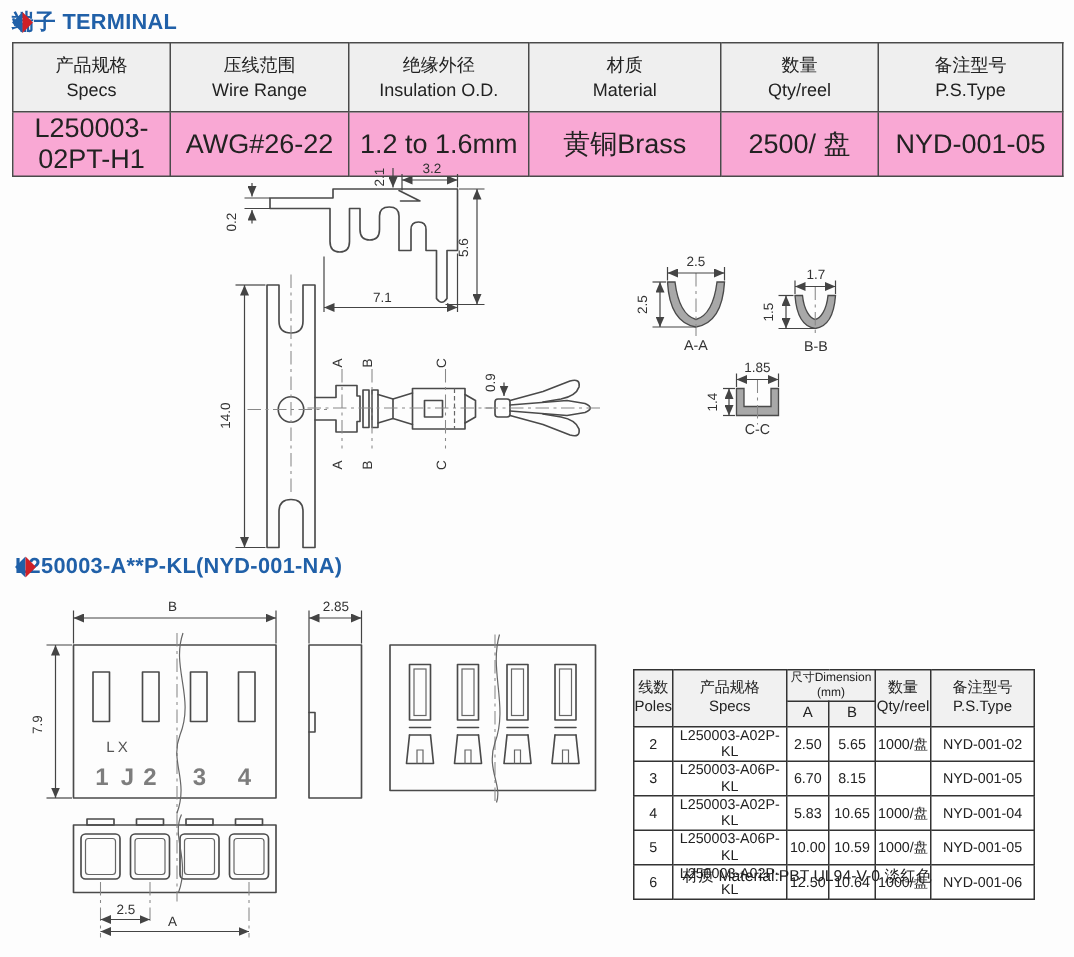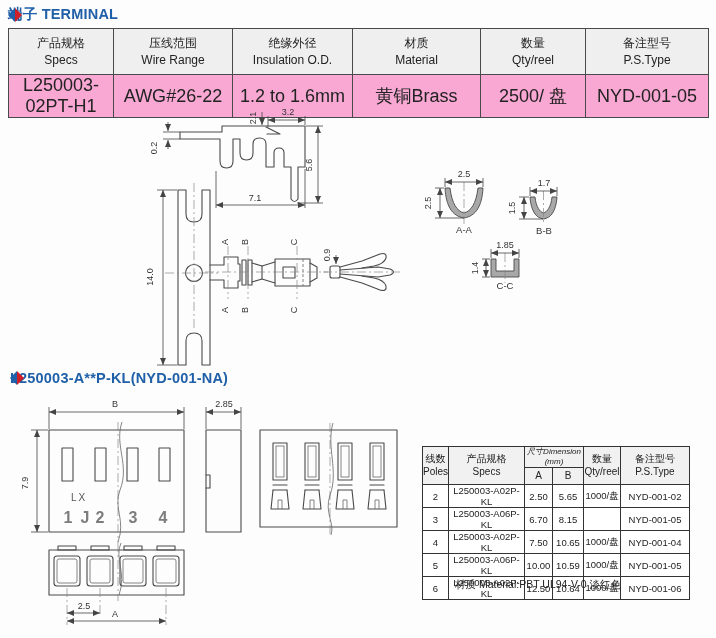--- a/index.html
+++ b/index.html
@@ -14,21 +14,21 @@
 
   table{border-collapse:collapse;table-layout:fixed;padding-left:25px;}
   .t1{position:absolute;left:8px;top:28px;width:700px;}
   .t1 th,.t1 td{border:1px solid #4a4a4a;text-align:center;vertical-align:middle;padding:0;}
   .t1 th{background:#efefef;font-weight:normal;font-size:12px;height:45px;line-height:1.4;color:#222;}
   .t1 td{height:26px;font-size:18px;background:#f9a8d4;}
 
   .t2{position:absolute;left:422px;top:446px;width:267px;}
   .t2 th,.t2 td{border:1px solid #333;text-align:center;vertical-align:middle;padding:0;font-weight:normal;}
   .t2 th{background:#f1f1f1;font-size:10px;line-height:1.25;}
-  .t2 th.dimhdr{font-size:8px;font-style:italic;}
+  .t2 th.dimhdr{font-size:8px;}
   .t2 th.subhdr{height:16px;}
   .t2 td{height:18px;font-size:9.5px;background:#fff;}
 
   .notes{position:absolute;left:423px;top:578px;font-size:10.5px;line-height:1.3;color:#222;white-space:nowrap;padding-left:32px;}
 
   svg{position:absolute;left:0;}
   #drawing1{top:103px;}
   #drawing2{top:395px;}
   .ol{fill:none;stroke:#4a4a4a;stroke-width:1.1;stroke-linejoin:round;stroke-linecap:round;}
   .thin{fill:none;stroke:#666;stroke-width:.8;}
@@ -380,21 +380,21 @@
       <td>3</td>
       <td>L250003-A06P-KL</td>
       <td>6.70</td>
       <td>8.15</td>
       <td></td>
       <td>NYD-001-05</td>
     </tr>
     <tr>
       <td>4</td>
       <td>L250003-A02P-KL</td>
-      <td>7.50</td>
+      <td>5.83</td>
       <td>10.65</td>
       <td>1000/盘</td>
       <td>NYD-001-04</td>
     </tr>
     <tr>
       <td>5</td>
       <td>L250003-A06P-KL</td>
       <td>10.00</td>
       <td>10.59</td>
       <td>1000/盘</td>

